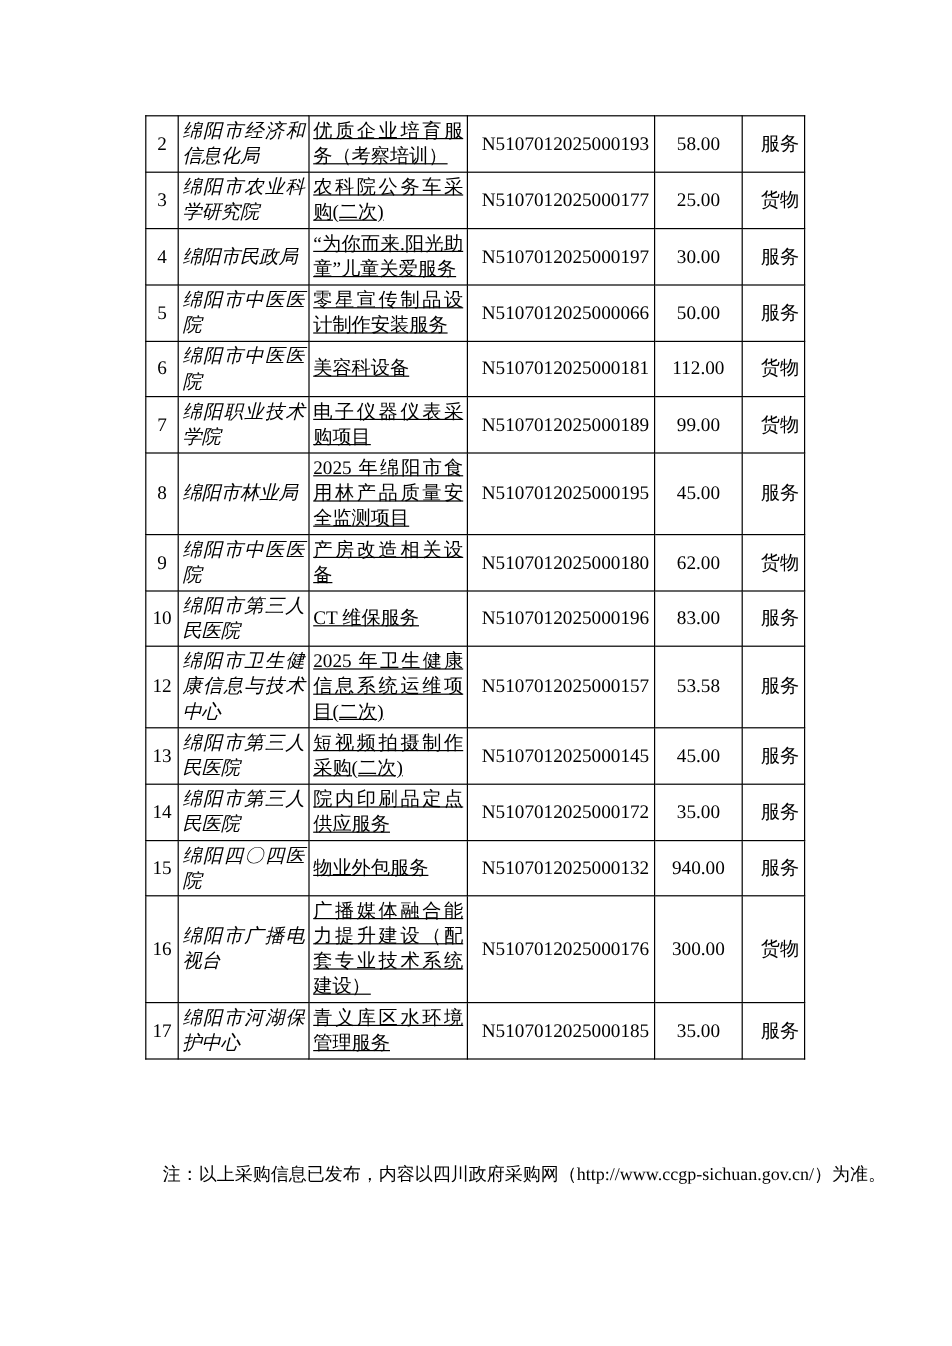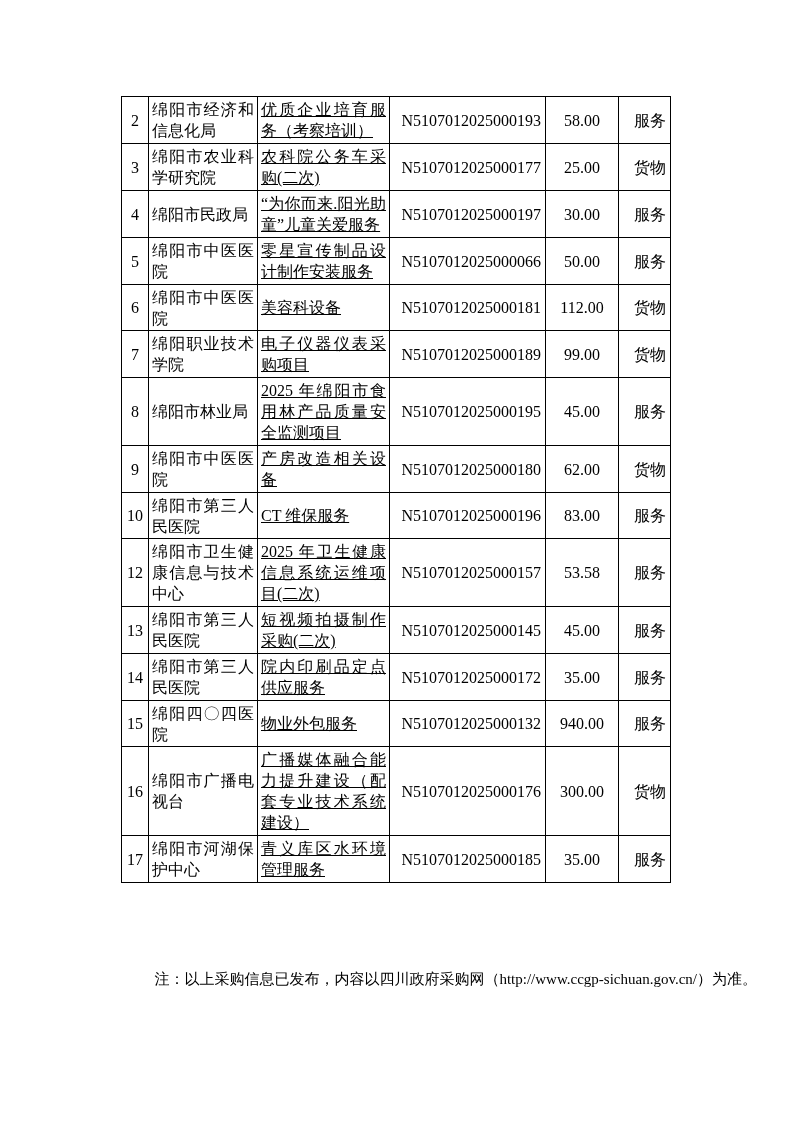--- a/index.html
+++ b/index.html
@@ -29,34 +29,34 @@
   .procurement-table td {
     border: 1px solid #000000;
     padding: 2px 4px;
     vertical-align: middle;
     overflow: hidden;
   }
   .procurement-table tr {
     height: 46px;
   }
   .col-no    { width: 27px;  text-align: center; }
-  .col-org   { width: 109px; text-align: justify; text-align-last: left; padding: 0 3px !important; }
+  .col-org   { width: 109px; text-align: justify; text-align-last: left; padding: 0 3px !important; font-style: italic; }
   .col-proj  { width: 132px; text-align: justify; text-align-last: left; padding: 2px 3px !important; text-decoration: underline; }
   .col-code  { width: 156px; text-align: right; }
   .col-amt   { width: 73px;  text-align: center; }
   .col-type  { width: 52px;  text-align: right; }
   .note {
     position: absolute;
     left: 117px;
     top: 954px;
     width: 640px;
     font-size: 15px;
     line-height: 21px;
     white-space: nowrap;
-    text-align: right;
+    text-align: center;
   }
 </style>
 </head>
 <body>
 
 <div class="page">
 
   <table class="procurement-table">
     <colgroup>
       <col class="col-no">

